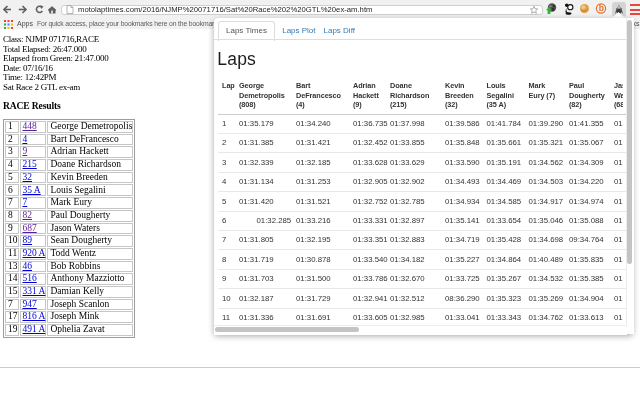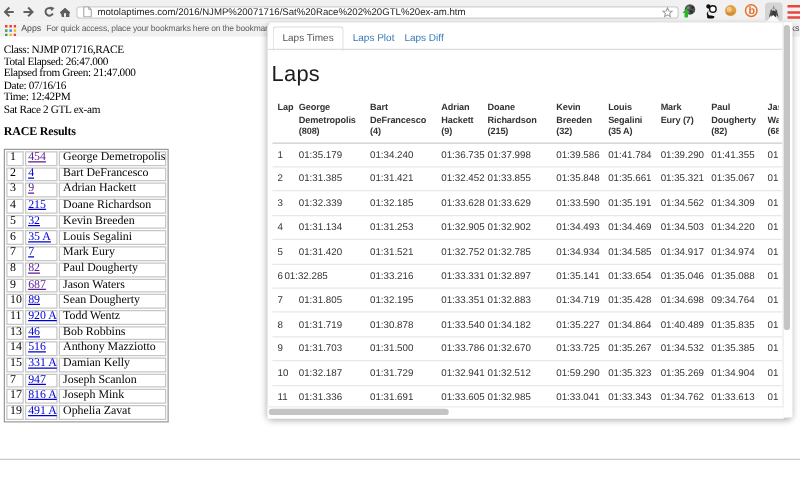--- a/index.html
+++ b/index.html
@@ -139,21 +139,21 @@
   <div class="abs" id="otherbk">Other Bookmarks</div>
 
   <div class="abs" id="page">
     <div class="abs" id="winline"></div>
     <div class="abs" id="info">Class: NJMP 071716,RACE<br>Total Elapsed: 26:47.000<br>Elapsed from Green: 21:47.000<br>Date: 07/16/16<br>Time: 12:42PM<br>Sat Race 2 GTL ex-am</div>
     <div class="abs" id="raceres">RACE Results</div>
     <table class="res">
       <tbody>
       <tr>
             <td>1</td>
-            <td><a class="vis">454</a></td>
+            <td><a class="vis">448</a></td>
             <td>George Demetropolis</td>
           </tr>
       <tr>
             <td>2</td>
             <td><a class="lnk">4</a></td>
             <td>Bart DeFrancesco</td>
           </tr>
       <tr>
             <td>3</td>
             <td><a class="vis">9</a></td>
@@ -322,21 +322,21 @@
         <div class="dcell" style="left:82.5px;top:178.99999999999997px">01:31.521</div>
         <div class="dcell" style="left:139.5px;top:178.99999999999997px">01:32.752</div>
         <div class="dcell" style="left:176.5px;top:178.99999999999997px">01:32.785</div>
         <div class="dcell" style="left:231.5px;top:178.99999999999997px">01:34.934</div>
         <div class="dcell" style="left:273px;top:178.99999999999997px">01:34.585</div>
         <div class="dcell" style="left:315px;top:178.99999999999997px">01:34.917</div>
         <div class="dcell" style="left:355.5px;top:178.99999999999997px">01:34.974</div>
         <div class="dcell" style="width:9px;overflow:hidden;left:400.5px;top:178.99999999999997px">01:38.000</div>
         <div class="rline" style="top:193.09999999999997px"></div>
         <div class="dcell" style="left:8.5px;top:198.4px">6</div>
-        <div class="dcell" style="left:14px;top:198.4px">01:32.285</div>
+        <div class="dcell" style="left:43px;top:198.4px">01:32.285</div>
         <div class="dcell" style="left:82.5px;top:198.4px">01:33.216</div>
         <div class="dcell" style="left:139.5px;top:198.4px">01:33.331</div>
         <div class="dcell" style="left:176.5px;top:198.4px">01:32.897</div>
         <div class="dcell" style="left:231.5px;top:198.4px">01:35.141</div>
         <div class="dcell" style="left:273px;top:198.4px">01:33.654</div>
         <div class="dcell" style="left:315px;top:198.4px">01:35.046</div>
         <div class="dcell" style="left:355.5px;top:198.4px">01:35.088</div>
         <div class="dcell" style="width:9px;overflow:hidden;left:400.5px;top:198.4px">01:38.000</div>
         <div class="rline" style="top:212.5px"></div>
         <div class="dcell" style="left:8.5px;top:217.79999999999998px">7</div>
@@ -370,21 +370,21 @@
         <div class="dcell" style="left:273px;top:256.6px">01:35.267</div>
         <div class="dcell" style="left:315px;top:256.6px">01:34.532</div>
         <div class="dcell" style="left:355.5px;top:256.6px">01:35.385</div>
         <div class="dcell" style="width:9px;overflow:hidden;left:400.5px;top:256.6px">01:38.000</div>
         <div class="rline" style="top:270.7px"></div>
         <div class="dcell" style="left:8.5px;top:276px">10</div>
         <div class="dcell" style="left:25.5px;top:276px">01:32.187</div>
         <div class="dcell" style="left:82.5px;top:276px">01:31.729</div>
         <div class="dcell" style="left:139.5px;top:276px">01:32.941</div>
         <div class="dcell" style="left:176.5px;top:276px">01:32.512</div>
-        <div class="dcell" style="left:231.5px;top:276px">01:59.290</div>
+        <div class="dcell" style="left:231.5px;top:276px">08:36.290</div>
         <div class="dcell" style="left:273px;top:276px">01:35.323</div>
         <div class="dcell" style="left:315px;top:276px">01:35.269</div>
         <div class="dcell" style="left:355.5px;top:276px">01:34.904</div>
         <div class="dcell" style="width:9px;overflow:hidden;left:400.5px;top:276px">01:38.000</div>
         <div class="rline" style="top:290.09999999999997px"></div>
         <div class="dcell" style="left:8.5px;top:295.40000000000003px">11</div>
         <div class="dcell" style="left:25.5px;top:295.40000000000003px">01:31.336</div>
         <div class="dcell" style="left:82.5px;top:295.40000000000003px">01:31.691</div>
         <div class="dcell" style="left:139.5px;top:295.40000000000003px">01:33.605</div>
         <div class="dcell" style="left:176.5px;top:295.40000000000003px">01:32.985</div>

